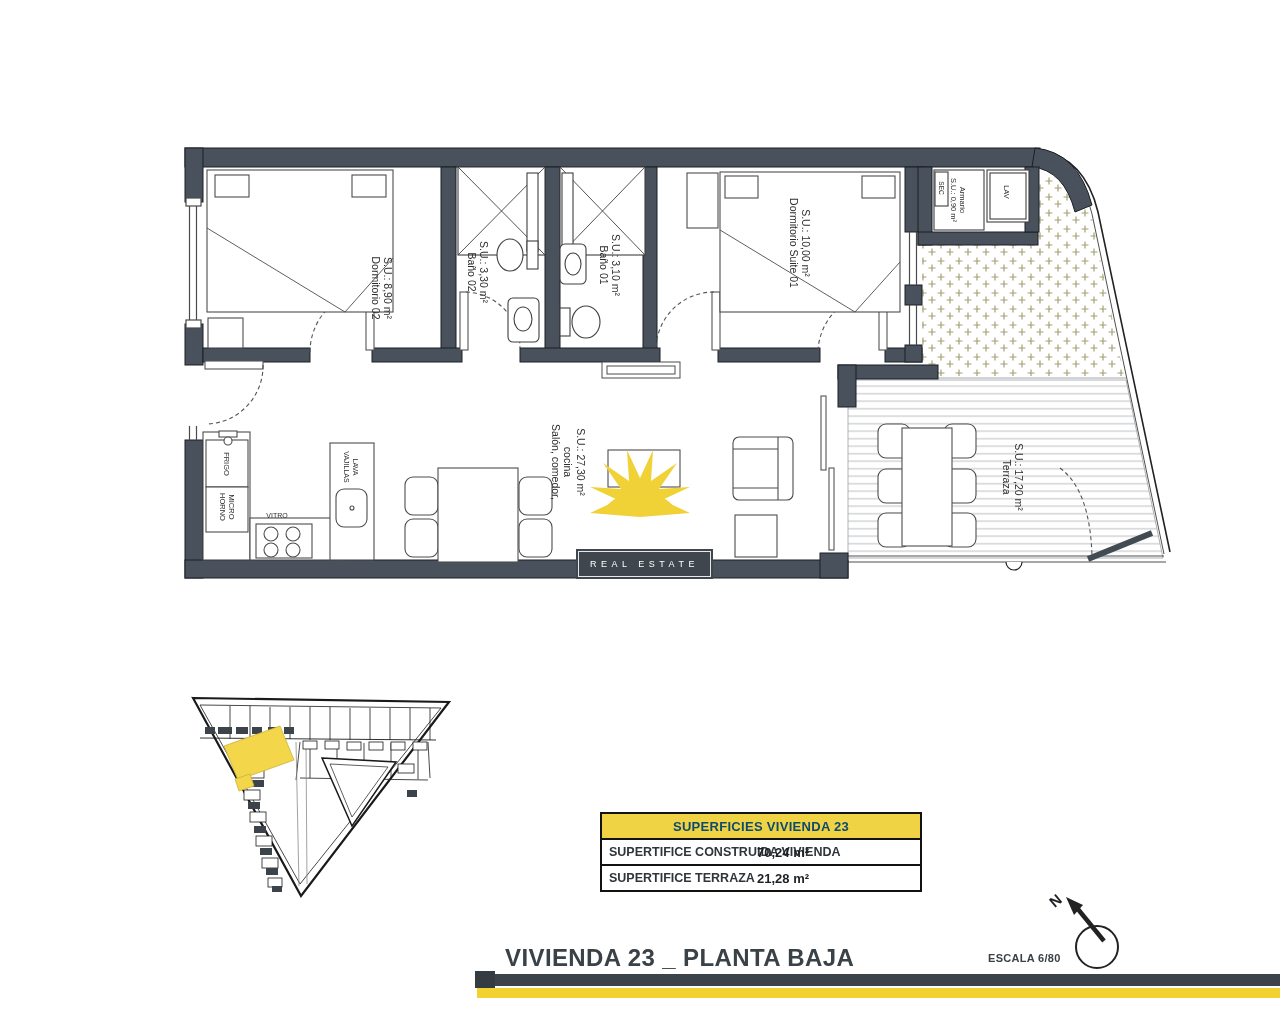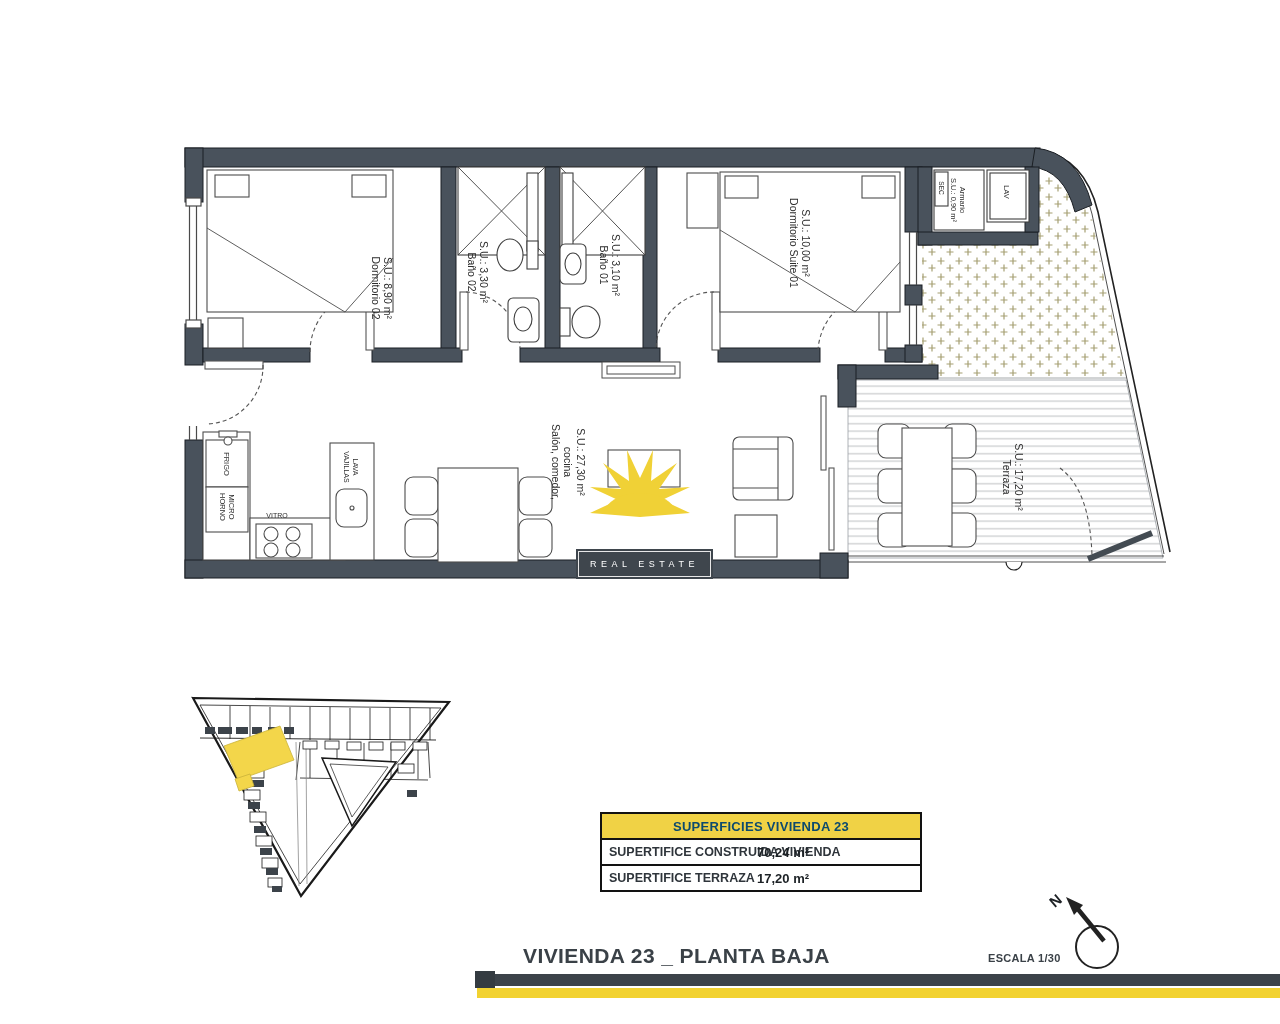--- a/index.html
+++ b/index.html
@@ -25,21 +25,21 @@
   .sumtable .lbl{padding-left:7px;white-space:nowrap;}
   .sumtable .val{font-size:13px;color:#1c2125;}
   
   .brand{position:absolute;left:490px;top:513px;width:300px;text-align:center;font-weight:700;
          font-size:31px;letter-spacing:2px;color:#eecf30;}
   .brand .amp{color:#4a5058;}
   .tagbar{position:absolute;left:576px;top:549px;width:137px;height:30px;background:#3f464d;}
   .tagbar .inner{position:absolute;inset:2px;border:1px solid #e8e8e8;display:flex;align-items:center;
                  justify-content:center;color:#fff;font-size:9px;letter-spacing:4.5px;font-weight:400;}
   
-  .title{position:absolute;left:523px;top:944px;font-weight:700;font-size:21px;color:#3a4147;letter-spacing:.4px;}
+  .title{position:absolute;left:505px;top:944px;font-weight:700;font-size:24px;color:#3a4147;letter-spacing:.4px;}
   .escala{position:absolute;left:988px;top:952px;font-weight:700;font-size:11px;color:#3a4147;letter-spacing:.3px;}
   .bar-dark{position:absolute;left:475px;top:974px;width:805px;height:12px;background:#3c434a;}
   .bar-cap{position:absolute;left:475px;top:971px;width:20px;height:17px;background:#343b41;}
   .bar-yellow{position:absolute;left:477px;top:988px;width:803px;height:10px;background:#f2d231;}
   .northN{position:absolute;left:1050px;top:892px;font-weight:700;font-size:15px;color:#1d2125;
           transform:rotate(-40deg);}
 </style>
 </head>
 <body>
 
@@ -324,24 +324,24 @@
   </div>
 
   <div class="sumtable">
     <div class="hdr">SUPERFICIES VIVIENDA 23</div>
     <div class="row">
       <span class="lbl">SUPERTIFICE CONSTRUIDA VIVIENDA</span>
       <span class="val">70,24 m²</span>
     </div>
     <div class="row">
       <span class="lbl">SUPERTIFICE TERRAZA</span>
-      <span class="val">17,20 m²</span>
+      <span class="val">21,28 m²</span>
     </div>
   </div>
 
   <div class="title">VIVIENDA 23 _ PLANTA BAJA</div>
-  <div class="escala">ESCALA 1/30</div>
+  <div class="escala">ESCALA 6/80</div>
   <div class="northN">N</div>
   <div class="bar-dark"></div>
   <div class="bar-cap"></div>
   <div class="bar-yellow"></div>
 
 </div>
 
 </body></html>

